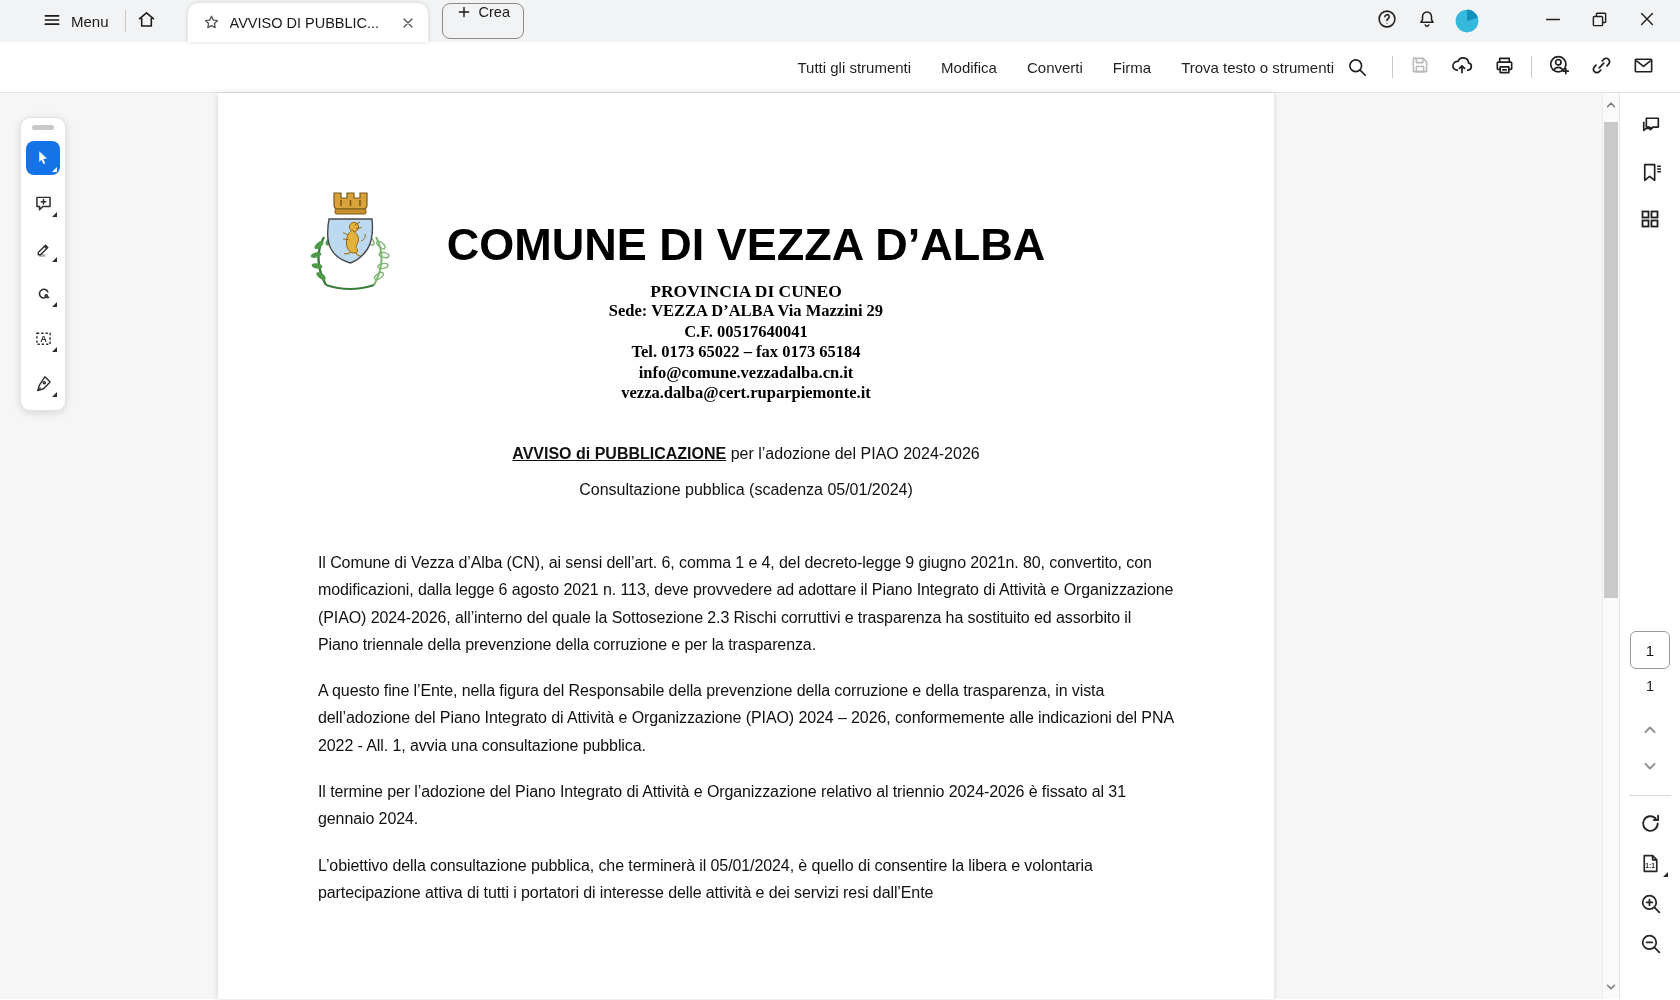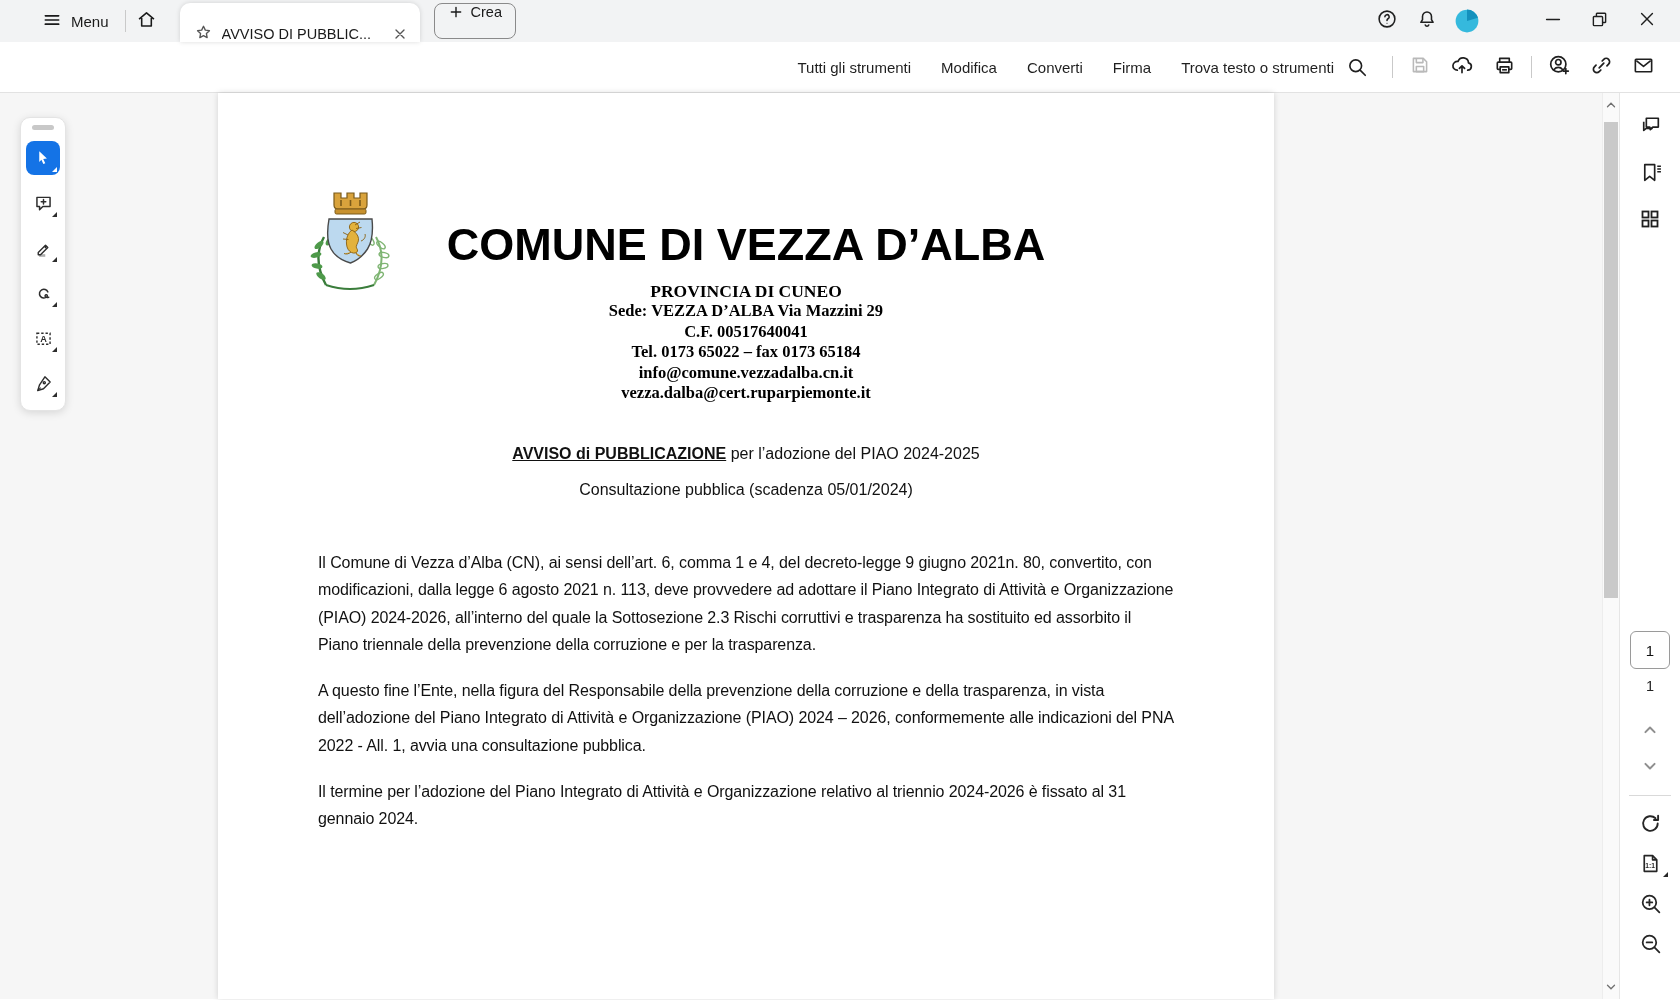--- a/index.html
+++ b/index.html
@@ -6,21 +6,21 @@
   html,body { width:1680px; height:1000px; overflow:hidden; background:#fff;
               font-family:"Liberation Sans", sans-serif; color:#222; }
 
   
   .titlebar { height:42px; background:#f2f3f4; display:flex; align-items:stretch; justify-content:space-between;padding-left:24px; }
   .tb-left { display:flex; align-items:center; }
   .menu-btn { display:flex; align-items:center; gap:9px; padding:0 16px 0 18px; font-size:15px; color:#1a1a1a; cursor:pointer; }
   .vdiv { width:1px; height:22px; background:#c9c9c9; align-self:center; }
   .home-btn { width:42px; display:flex; align-items:center; justify-content:center; color:#1a1a1a; }
   .tab { align-self:flex-end; height:39px; width:240px; background:#fff; border-radius:10px 10px 0 0;
-         box-shadow:0 0 5px rgba(0,0,0,.14); display:flex; align-items:flex-end; gap:9px; padding:0 12px 0 14px; margin-left:12px; }
+         box-shadow:0 0 5px rgba(0,0,0,.14); display:flex; align-items:center; gap:9px; padding:0 12px 0 14px; margin-left:20px; }
   .tab-title { flex:1; font-size:14.5px; color:#1a1a1a; white-space:nowrap; overflow:hidden; }
   .tab-close { display:flex; color:#555; }
   .crea-btn { align-self:center; margin-left:14px; height:36px; border:1px solid #8a8a8a; border-radius:8px;
               display:flex; align-items:flex-start; gap:7px; padding:0 13px; font-size:14.5px; background:transparent; color:#1a1a1a; }
   .tb-right { display:flex; align-items:center; padding-right:10px; }
   .tb-icon { width:40px; display:flex; align-items:center; justify-content:center; color:#1f1f1f; }
   .avatar { width:26px; height:26px; margin:0 7px; }
   .win-btn { width:47px; display:flex; align-items:center; justify-content:center; color:#1f1f1f; }
   .win-min { margin-left:42px; }
 
@@ -354,28 +354,29 @@
     <div class="org-details">
       <div style="font-size:17.5px;">PROVINCIA DI CUNEO</div>
       <div>Sede: VEZZA D’ALBA  Via Mazzini 29</div>
       <div>C.F. 00517640041</div>
       <div>Tel. 0173 65022 – fax 0173 65184</div>
       <div>info@comune.vezzadalba.cn.it</div>
       <div>vezza.dalba@cert.ruparpiemonte.it</div>
     </div>
 
     <div class="subject">
-      <b>AVVISO di PUBBLICAZIONE</b><span> per l’adozione del PIAO 2024-2025</span>
+      <b>AVVISO di PUBBLICAZIONE</b><span> per l’adozione del PIAO 2024-2026</span>
     </div>
     <div class="subtitle">Consultazione pubblica (scadenza 05/01/2024)</div>
 
     <div class="body-text">
       <p>Il Comune di Vezza d’Alba (CN), ai sensi dell’art. 6, comma 1 e 4, del decreto-legge 9 giugno 2021n. 80, convertito, con modificazioni, dalla legge 6 agosto 2021 n. 113, deve provvedere ad adottare il Piano Integrato di Attività e Organizzazione (PIAO) 2024-2026, all’interno del quale la Sottosezione 2.3 Rischi corruttivi e trasparenza ha sostituito ed assorbito il Piano triennale della prevenzione della corruzione e per la trasparenza.</p>
       <p>A questo fine l’Ente, nella figura del Responsabile della prevenzione della corruzione e della trasparenza, in vista dell’adozione del Piano Integrato di Attività e Organizzazione (PIAO) 2024 – 2026, conformemente alle indicazioni del PNA 2022 - All. 1, avvia una consultazione pubblica.</p>
       <p>Il termine per l’adozione del Piano Integrato di Attività e Organizzazione relativo al triennio 2024-2026 è fissato al 31 gennaio 2024.</p>
+      <p>L’obiettivo della consultazione pubblica, che terminerà il 05/01/2024, è quello di consentire la libera e volontaria partecipazione attiva di tutti i portatori di interesse delle attività e dei servizi resi dall’Ente</p>
     </div>
   </div>
 
   <div class="scrollbar">
     <span class="sb-arrow sb-up">
       <svg width="14" height="14" viewBox="0 0 24 24" fill="none" stroke="currentColor" stroke-width="2.2" stroke-linecap="round">
           <path d="m6 15 6-6 6 6"></path>
         </svg>
     </span>
     <div class="sb-thumb"></div>

